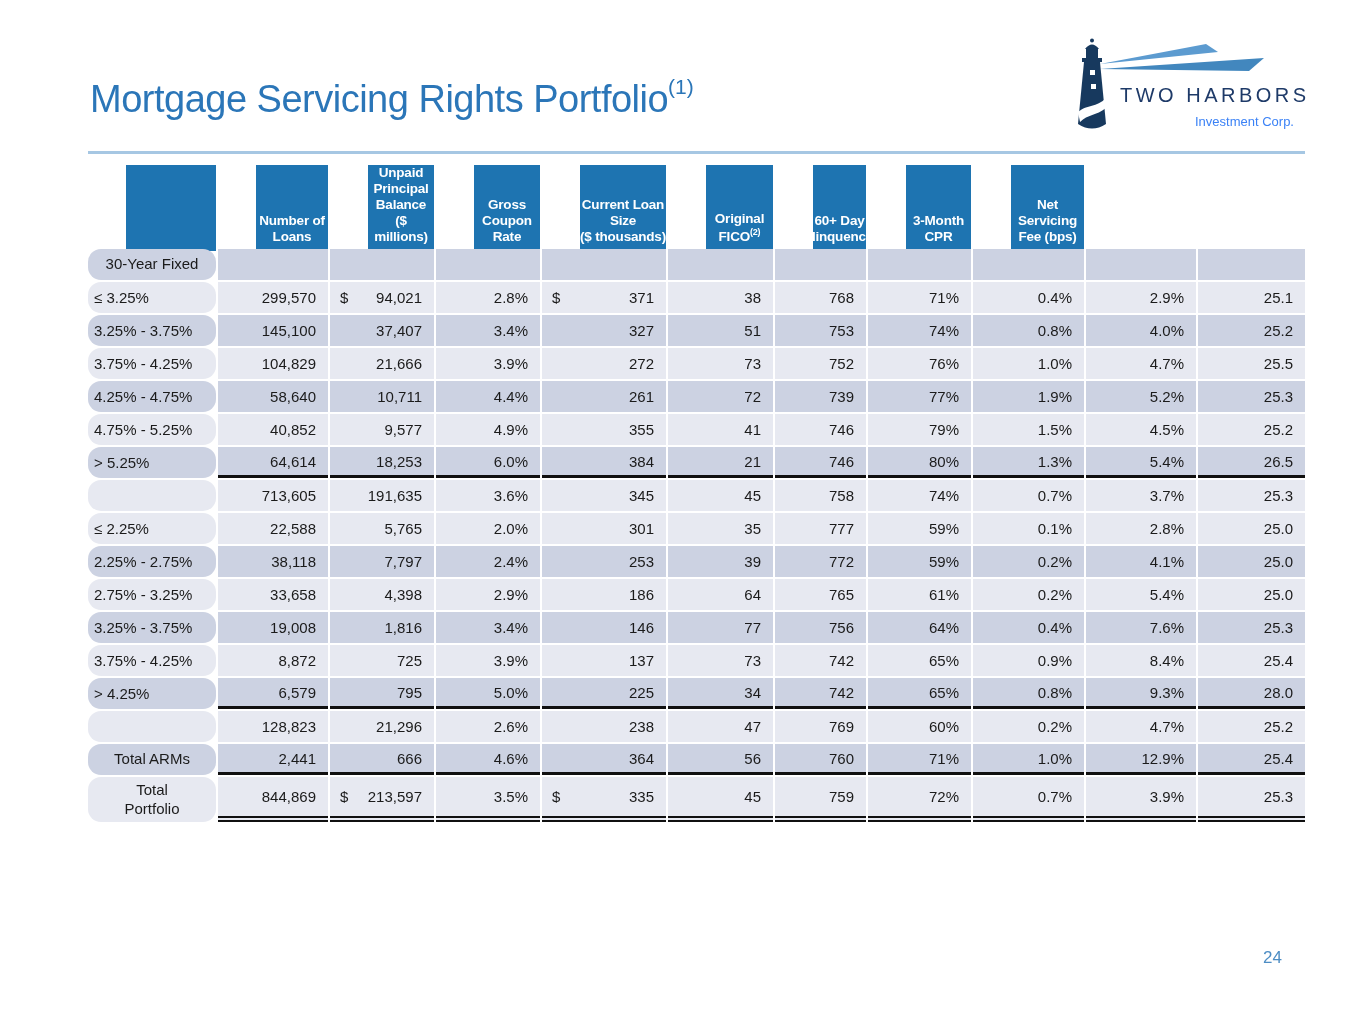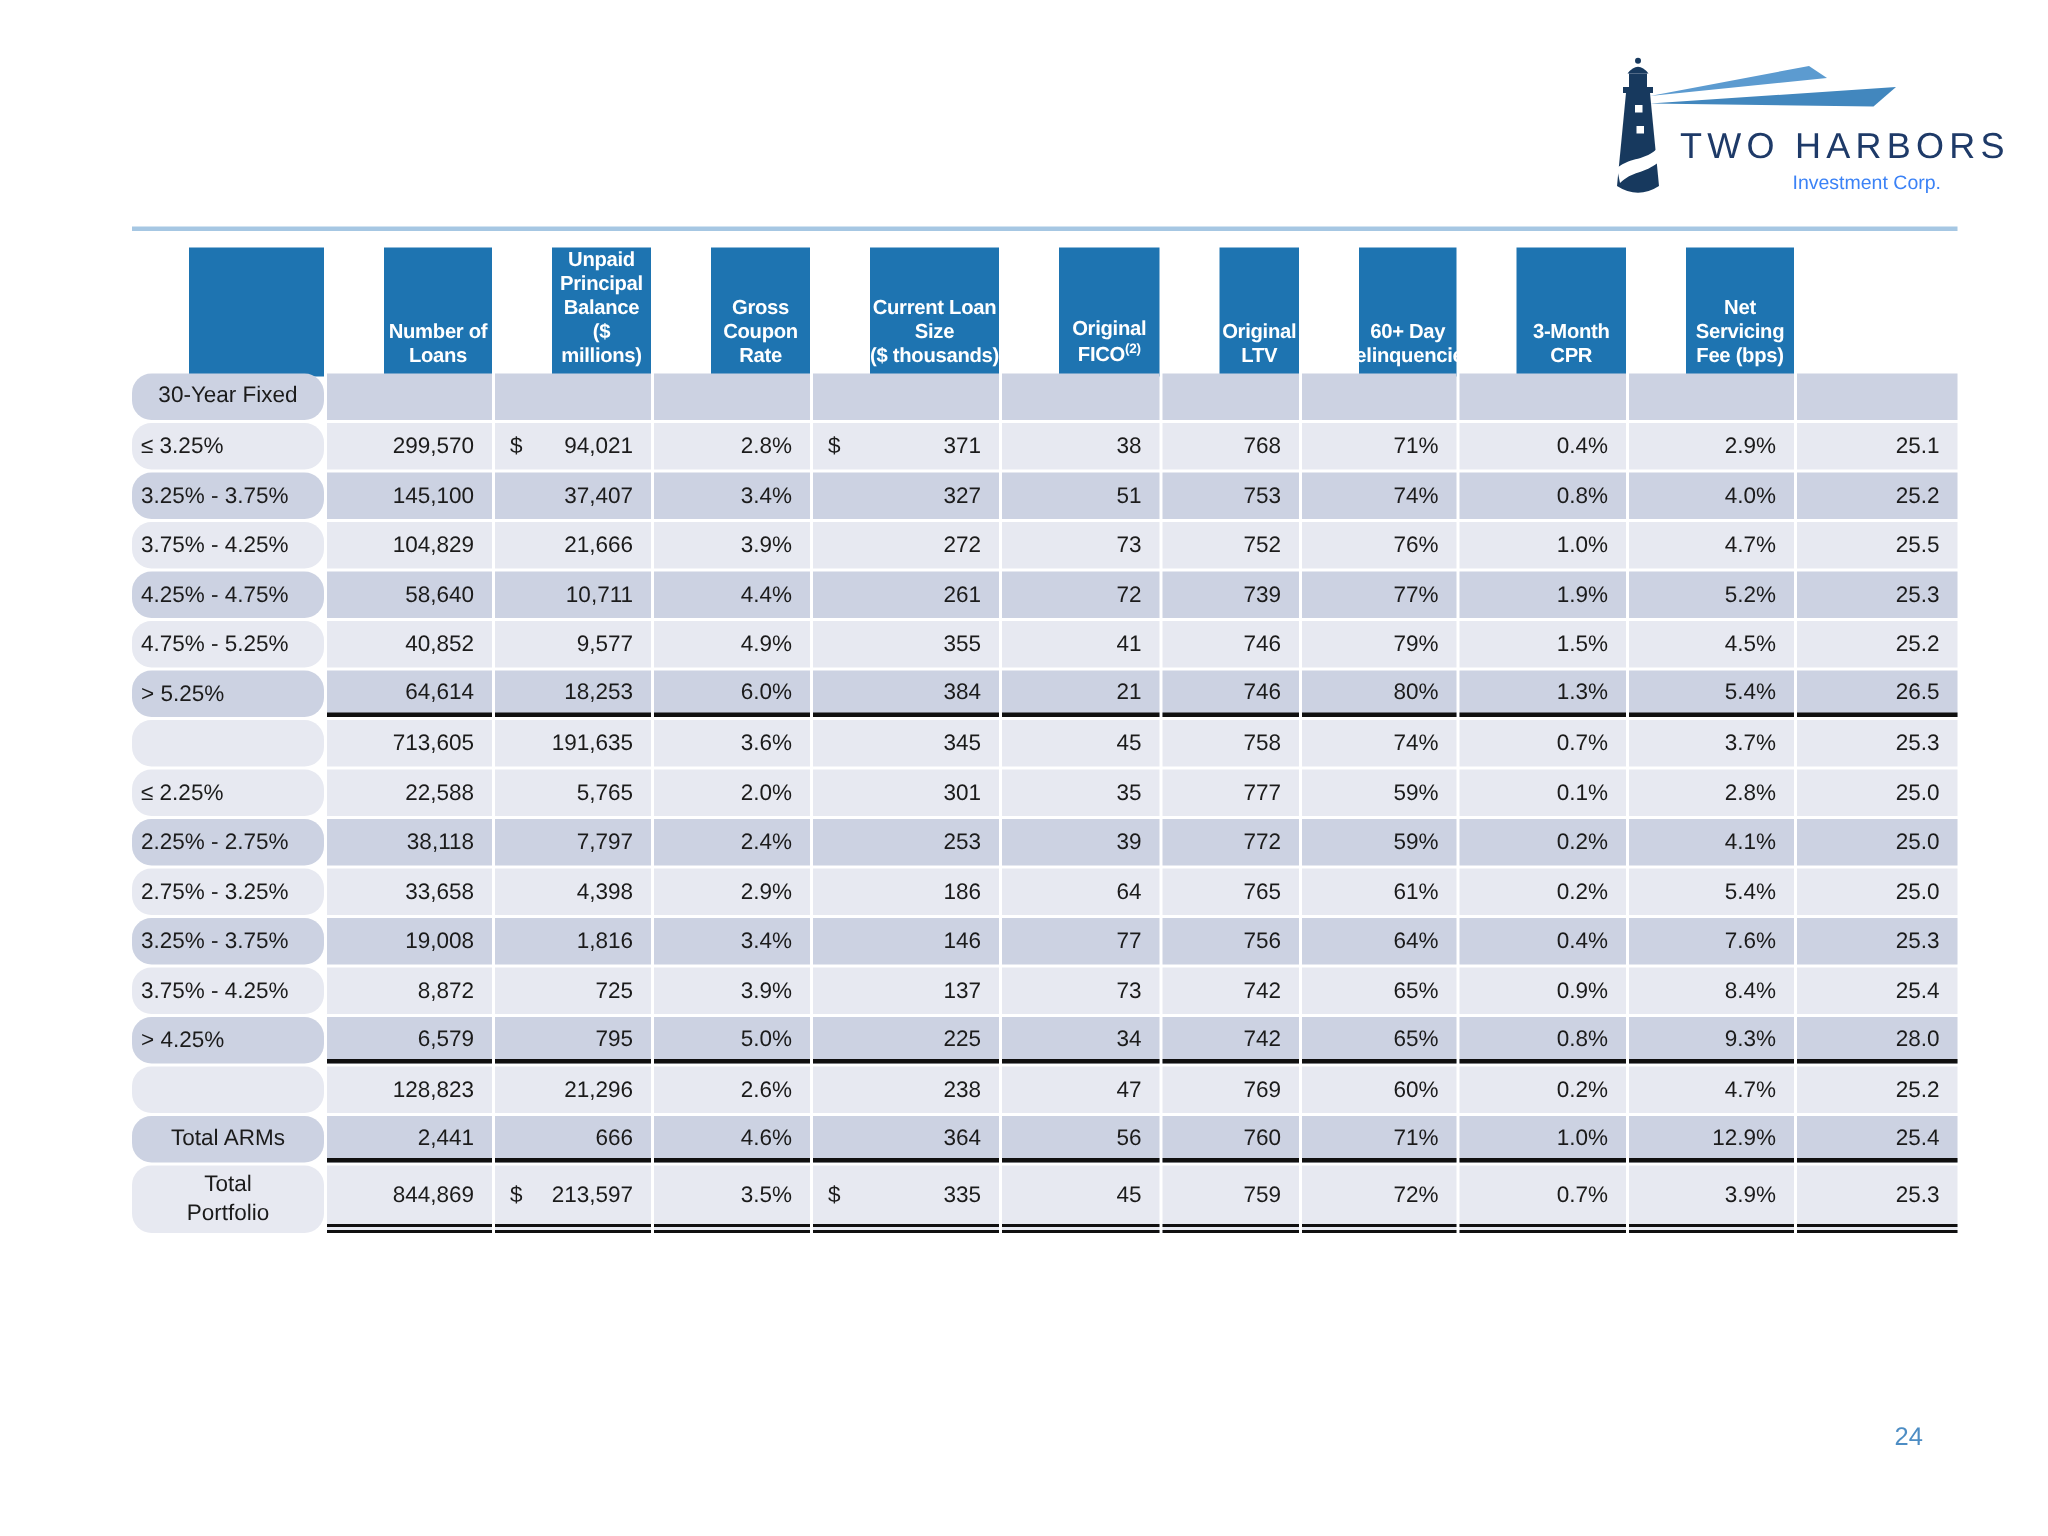--- a/index.html
+++ b/index.html
@@ -9,21 +9,21 @@
 
   
   .title{position:absolute;left:90px;top:78px;margin:0;font-weight:400;
          font-size:38px;letter-spacing:-0.5px;color:#2B76B8;}
   .title sup{font-size:21px;position:relative;top:-4px;letter-spacing:0;}
   .divider{position:absolute;left:88px;top:151px;width:1217px;height:3px;background:#A6C7E3;}
 
   
   .logo{position:absolute;left:1056px;top:38px;width:252px;height:102px;}
   .logo svg{position:absolute;left:0;top:0;}
-  .logo-name{position:absolute;left:64px;top:46px;font-size:24px;letter-spacing:3.5px;
+  .logo-name{position:absolute;left:64px;top:46px;font-size:20px;letter-spacing:3.5px;
              color:#1E3A68;white-space:nowrap;}
   .logo-sub{position:absolute;right:14px;top:76px;font-size:13px;color:#3b82f6;white-space:nowrap;}
 
   
   .mtable{position:absolute;left:88px;top:165px;width:1217px;}
   .mrow{display:grid;
         grid-template-columns:128px 110px 104px 104px 124px 105px 91px 103px 111px 110px 107px;
         column-gap:2px;margin-bottom:2px;}
   .header-row{height:82px;}
   .hcell{background:#1E74B1;color:#ffffff;font-weight:bold;font-size:13.5px;
@@ -43,20 +43,21 @@
   .rule-single{border-bottom:3px solid #101010;}
   .rule-double{border-bottom:6px double #101010;}
 
   .pagenum{position:absolute;left:1263px;top:948px;font-size:17px;color:#4D8DC4;}
 </style>
 </head>
 <body>
 
 <div class="slide">
 
+  <h1 class="title"><span>Mortgage Servicing Rights Portfolio</span><sup>(1)</sup></h1>
 
   <div class="divider"></div>
 
   <div class="logo">
     <svg width="252" height="102" viewBox="0 0 252 102">
       <polygon points="44,26 150,6 162,14" fill="#5C9BD0"></polygon>
       <polygon points="44,31 208,20 193,33" fill="#4287BE"></polygon>
       <path d="M28,24 L44,24 L50,86 Q36,95 22,86 Z" fill="#17395E"></path>
       <rect x="26" y="20" width="20" height="4" fill="#17395E"></rect>
       <rect x="30" y="11" width="12" height="9" fill="#17395E"></rect>
@@ -93,23 +94,20 @@
         <div class="hcell">
           <span>Current Loan
 Size
 ($ thousands)</span>
         </div>
         <div class="hcell">
           <span>Original
 FICO<sup>(2)</sup></span>
         </div>
         <div class="hcell">
-          <span>Original LTV</span>
-        </div>
-        <div class="hcell">
           <span>60+ Day
 Delinquencies</span>
         </div>
         <div class="hcell">
           <span>3-Month
 CPR</span>
         </div>
         <div class="hcell">
           <span>Net
 Servicing

